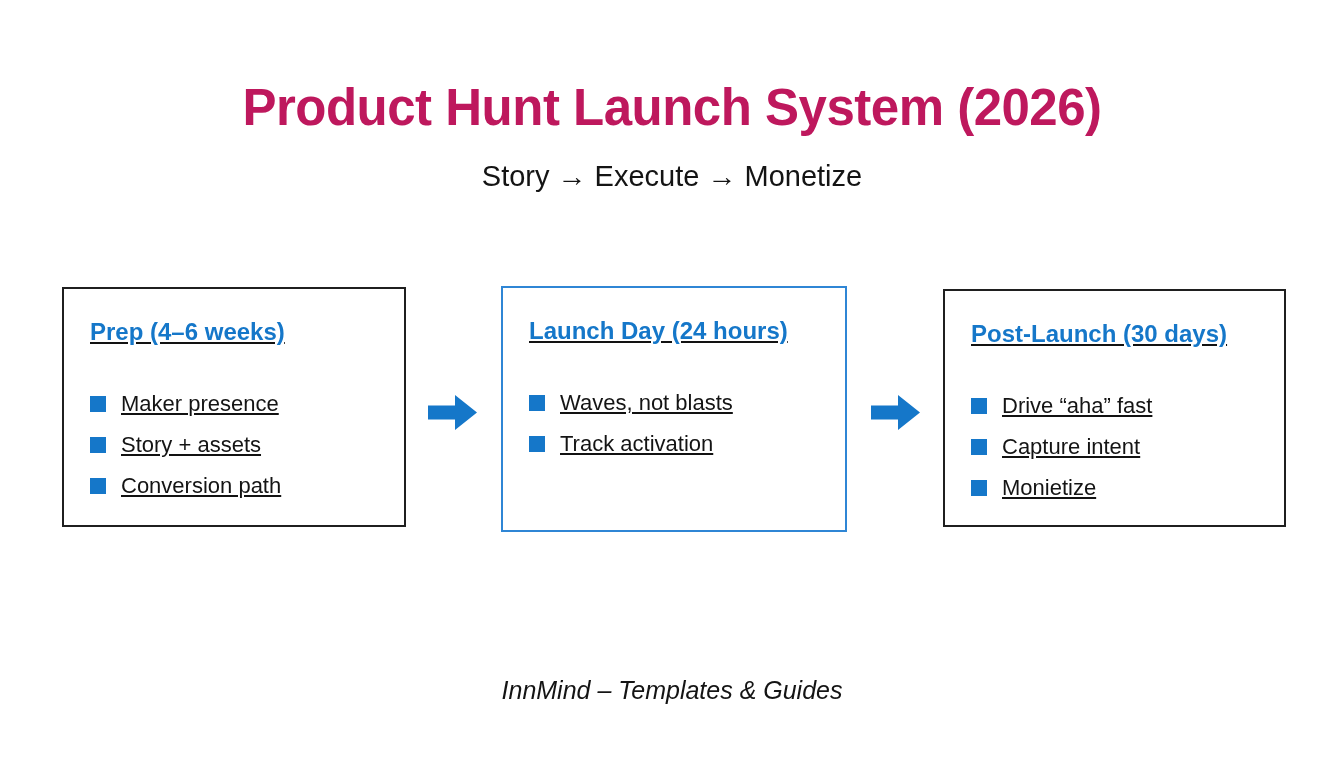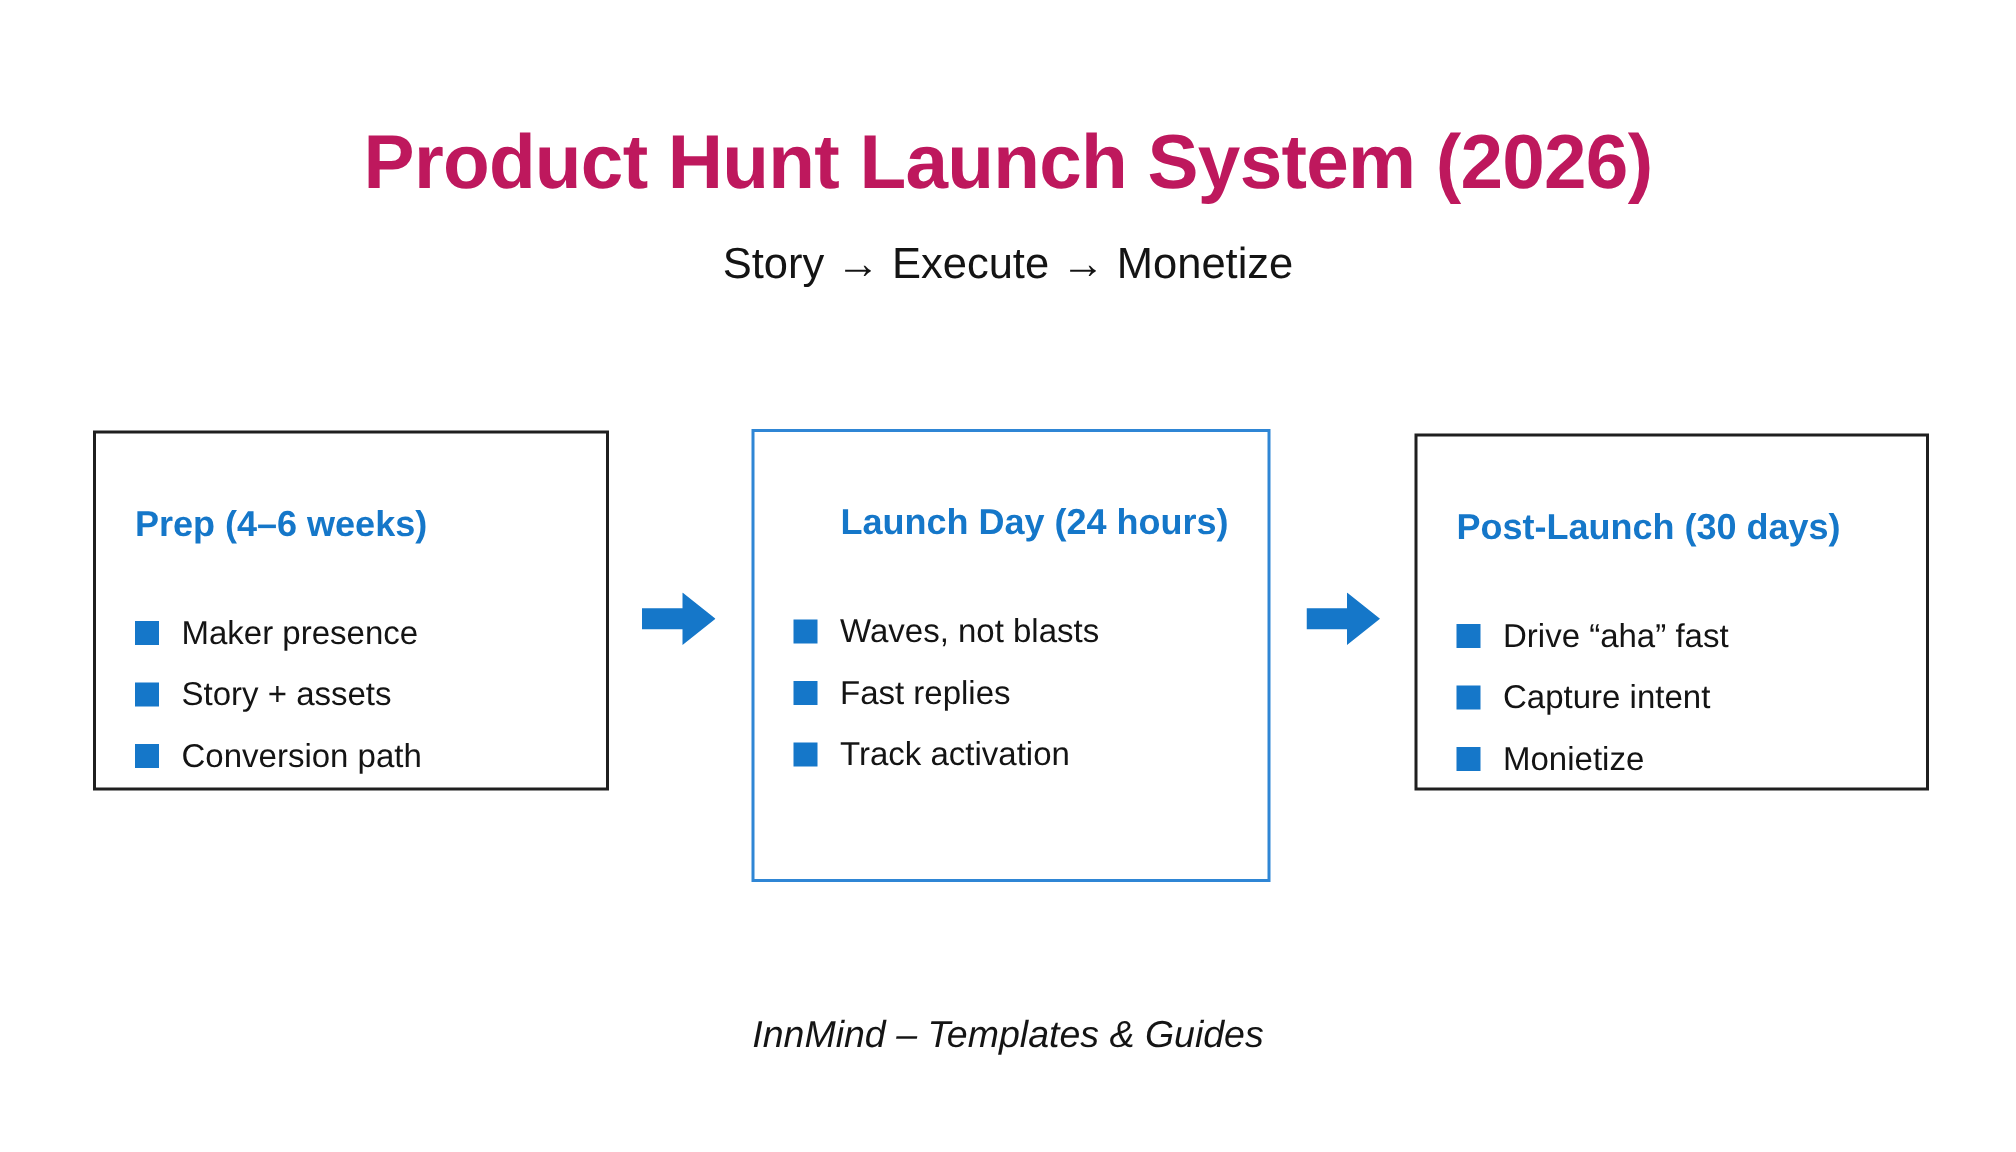--- a/index.html
+++ b/index.html
@@ -24,24 +24,25 @@
     position: absolute;
     top: 160px; left: 0; width: 100%;
     text-align: center;
     font-size: 29px;
     color: #141414;
   }
   .stage-box {
     position: absolute;
     background: #ffffff;
     border: 2px solid #1f1f1f;
-    padding: 46px 26px;
+    padding: 28px 26px;
+    text-decoration: underline;
   }
   .stage-box.box-1 { left: 62px;  top: 287px; width: 344px; height: 240px; }
-  .stage-box.box-2 { left: 501px; top: 286px; width: 346px; height: 302px; border-color: #2f86d5; text-align: right; }
+  .stage-box.box-2 { left: 501px; top: 286px; width: 346px; height: 246px; border-color: #2f86d5; }
   .stage-box.box-3 { left: 943px; top: 289px; width: 343px; height: 238px; }
   .stage-title {
     font-size: 24px;
     font-weight: bold;
     color: #1577c9;
     line-height: 30px;
   }
   .stage-items {
     margin-top: 45px;
     display: flex;
@@ -109,24 +110,20 @@
 
 <div class="stage-box box-2">
   <div class="stage-title">Launch Day (24 hours)</div>
   <div class="stage-items">
     <div class="stage-item">
       <span class="bullet-square"></span>
       <span>Waves, not blasts</span>
     </div>
     <div class="stage-item">
       <span class="bullet-square"></span>
-      <span>Fast replies</span>
-    </div>
-    <div class="stage-item">
-      <span class="bullet-square"></span>
       <span>Track activation</span>
     </div>
   </div>
 </div>
 
 <div class="flow-arrow arrow-2">
   <svg viewBox="0 0 49 35" xmlns="http://www.w3.org/2000/svg">
     <polygon points="0,10.5 27,10.5 27,0 49,17.5 27,35 27,24.5 0,24.5" fill="#1577c9"></polygon>
   </svg>
 </div>

